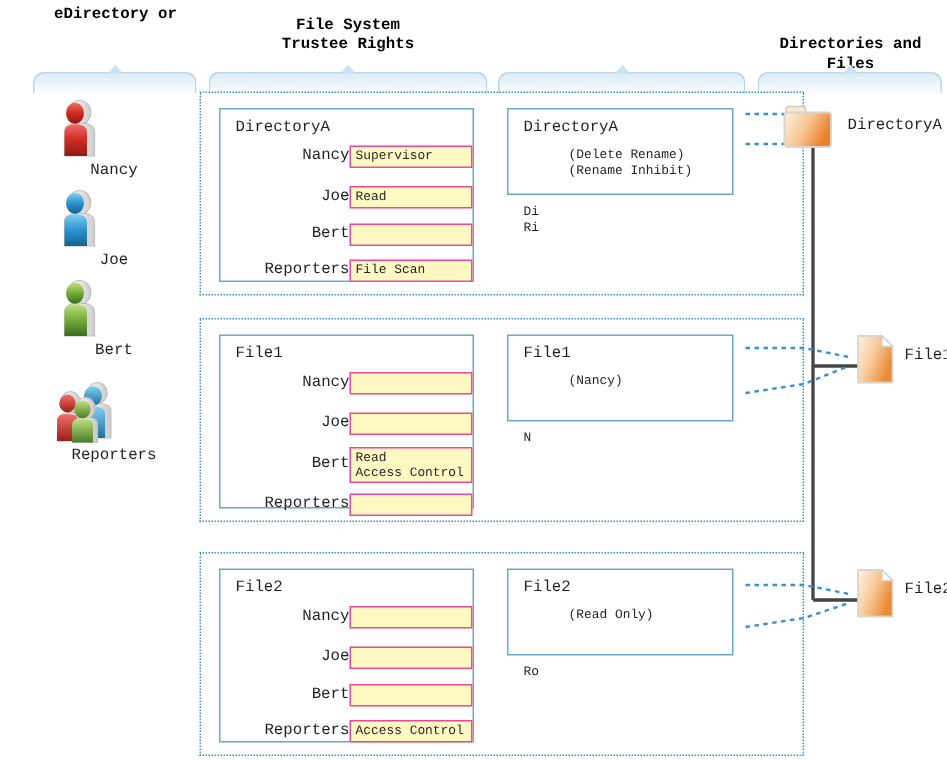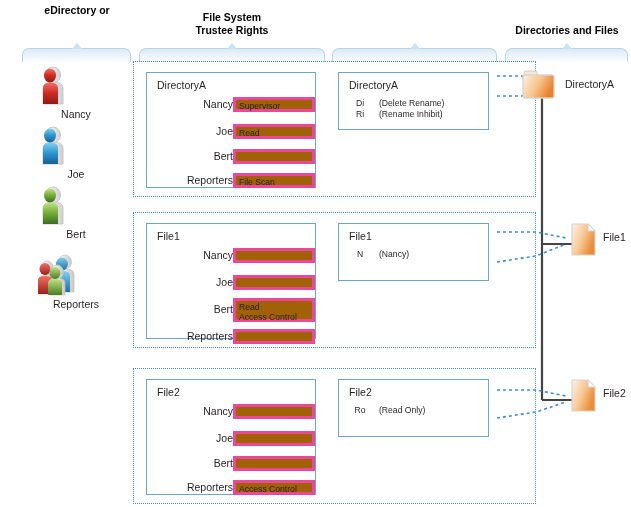--- a/index.html
+++ b/index.html
@@ -4,21 +4,21 @@
 <style>
   html,body{margin:0;padding:0;}
   body{
     width:631px;height:507px;
     background:#ffffff;
     font-family:"Liberation Sans","DejaVu Sans",sans-serif;
     color:#231f20;
     position:relative;
     overflow:hidden;
   }
-  .canvas{position:absolute;left:0;top:0;width:631px;height:502px;}
+  .canvas{position:absolute;left:0;top:0;width:631px;height:502px;font-family:Liberation Mono, monospace;}
 
   
   .col-head{
     position:absolute;
     text-align:center;
     font-size:10.5px;
     font-weight:bold;
     line-height:12.5px;
     color:#000;
   }
@@ -73,39 +73,39 @@
     right:0;top:1px;
     width:80px;
     text-align:right;
     font-size:10.5px;
     color:#231f20;
   }
   .rights-box{
     position:absolute;
     left:86px;top:0;
     width:82px;
-    border:3px solid #ec4899;
-    background:#a16207;
+    border:1px solid #ec4899;
+    background:#fef9c3;
     box-sizing:border-box;
     font-size:8.6px;
     line-height:9.6px;
     color:#231f20;
     padding:2px 3px 2px 3px;
     height:15px;
   }
   .rights-box.tall{height:24px;}
 
   
   .attr-line{
     position:absolute;
     font-size:8.6px;
     color:#231f20;
     white-space:nowrap;
   }
-  .attr-code{position:absolute;width:22px;text-align:center;}
+  .attr-code{position:absolute;width:22px;text-align:left;margin-top:38px;}
   .attr-desc{position:absolute;left:30px;}
 
   
   .person-wrap{position:absolute;text-align:center;width:90px;}
   .person-label{
     font-size:10.5px;
     color:#231f20;
     margin-top:2px;
   }
 

